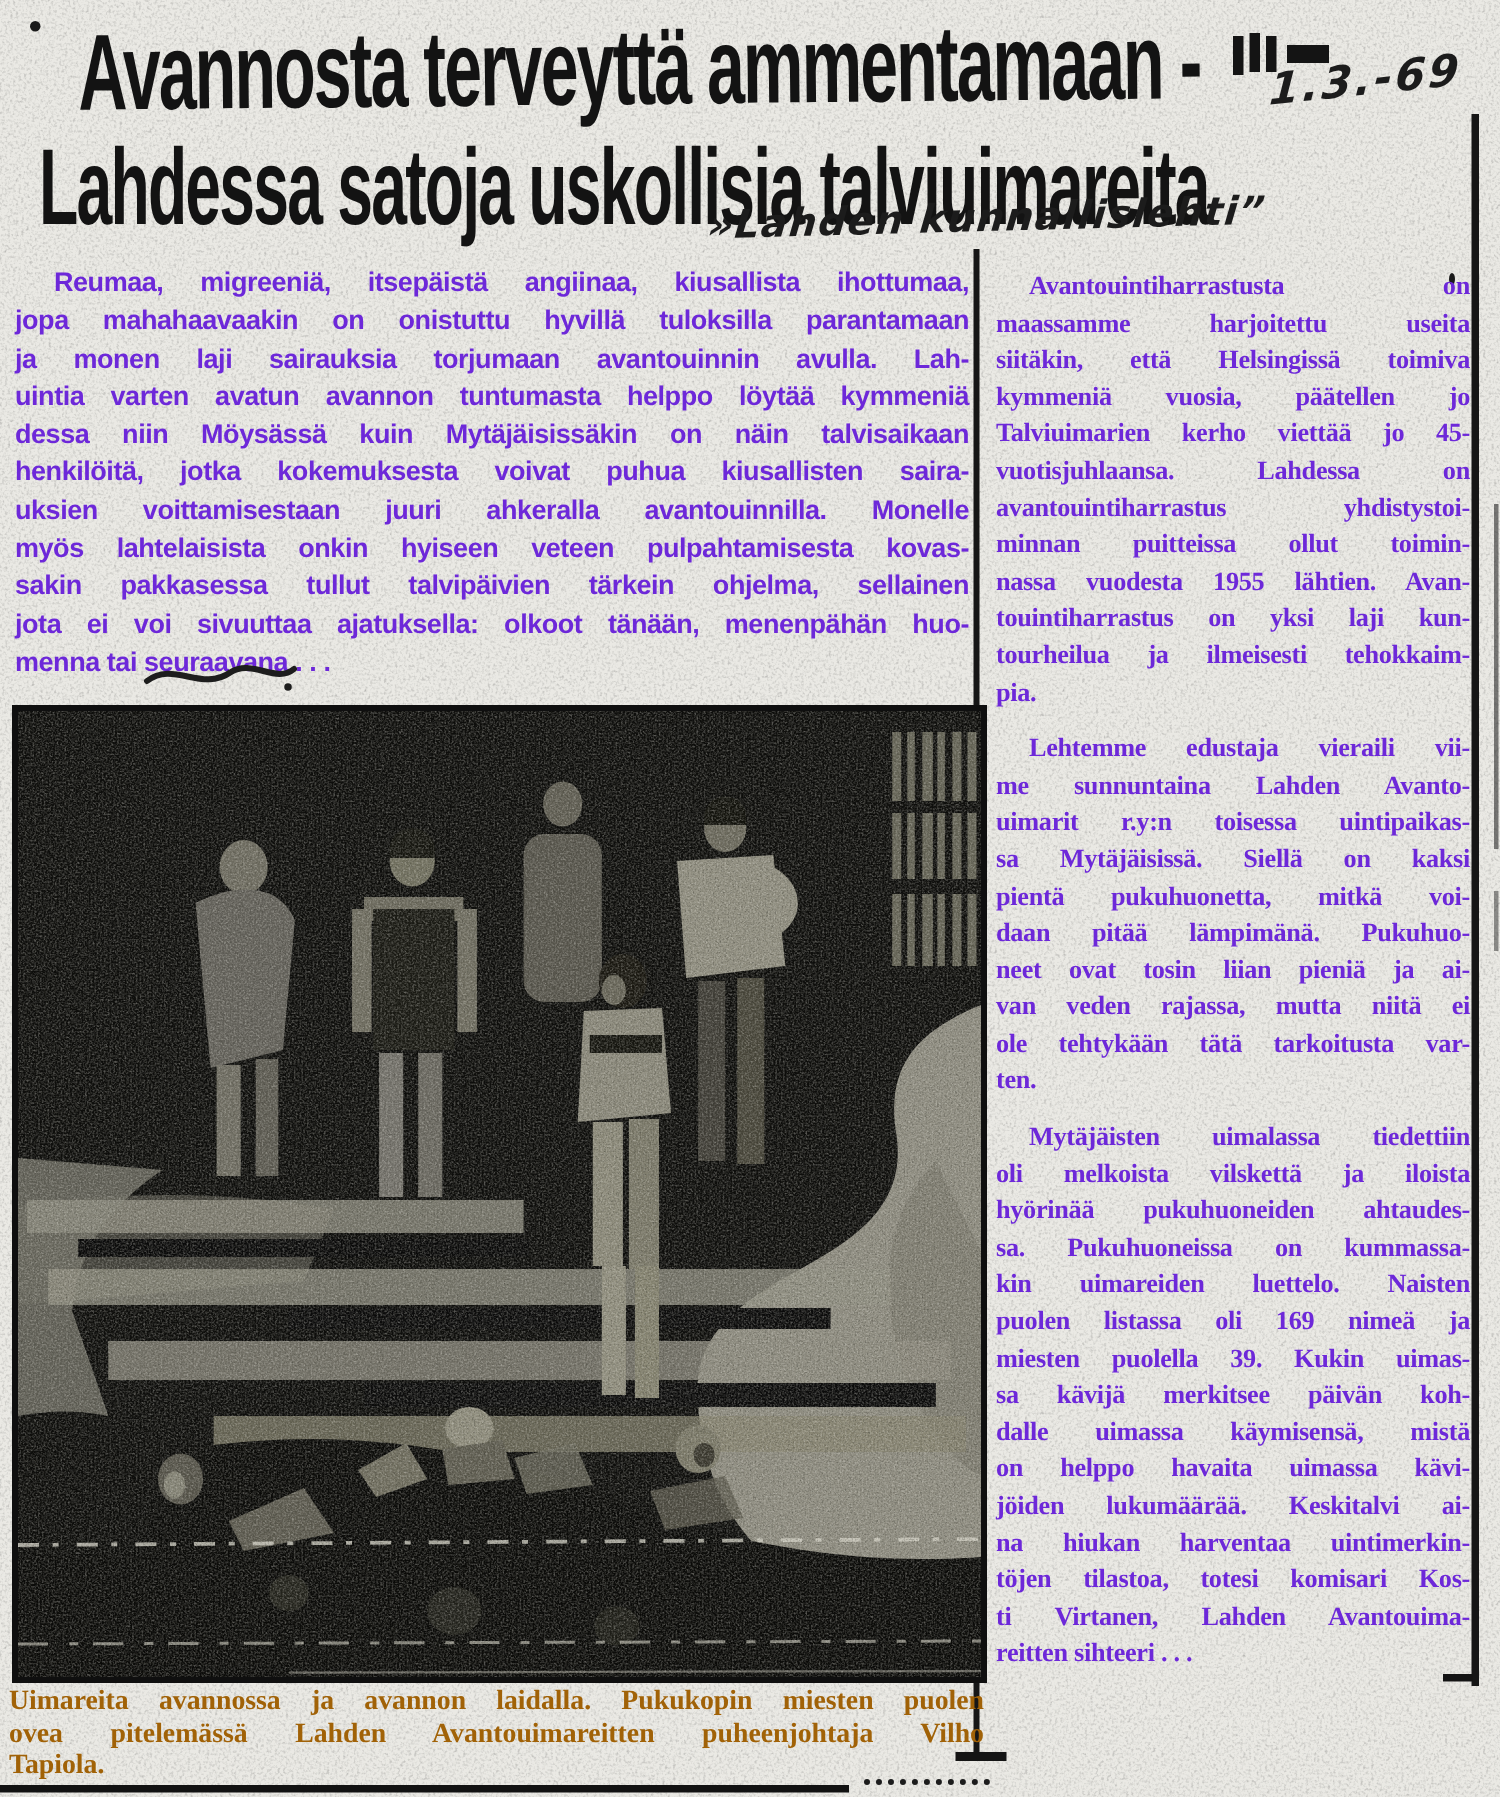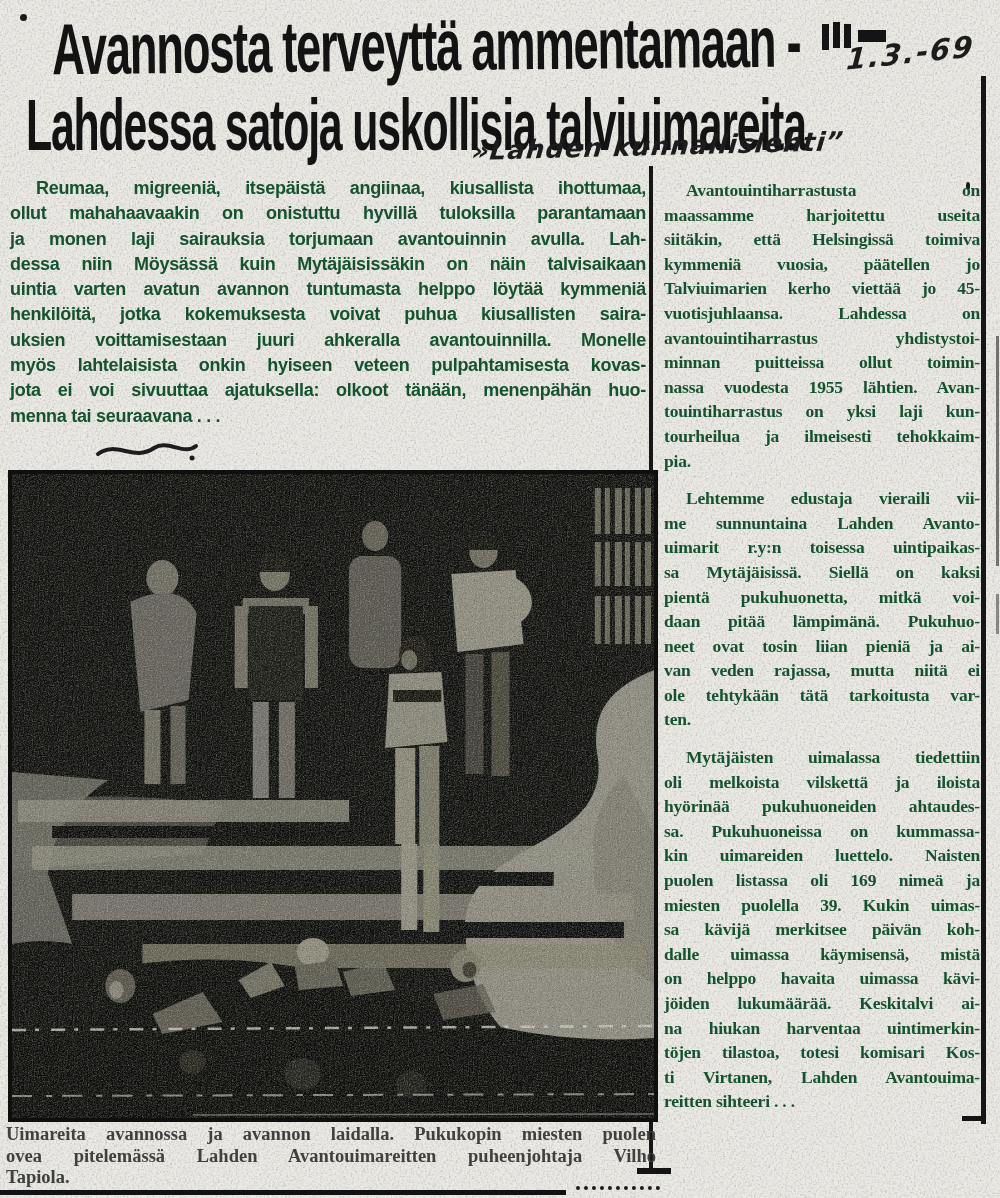--- a/index.html
+++ b/index.html
@@ -23,44 +23,44 @@
   .hand { position:absolute; font-family:"DejaVu Sans", sans-serif;
           font-style:italic; font-weight:700; color:#1c1c1c; white-space:nowrap; }
   .hand-date { top:36px; left:846px; font-size:29px; letter-spacing:2px;
                transform:rotate(-6deg) skewX(-10deg); }
   .hand-src  { top:131px; left:472px; font-size:26px; letter-spacing:1px;
                transform:rotate(-1.5deg) skewX(-7deg); }
 
   
   .leadcol { position:absolute; top:176px; left:10px; width:636px;
              font:700 18px/25.3px "Liberation Sans", sans-serif;
-             letter-spacing:-0.3px; color:#14532d; }
+             letter-spacing:-0.3px; color:#6d28d9; }
   .rightcol { position:absolute; top:178px; left:664px; width:316px;
               font:700 17.5px/24.6px "Liberation Serif", serif;
-              letter-spacing:-0.2px; color:#14532d; }
+              letter-spacing:-0.2px; color:#6d28d9; }
   .para { margin:0 0 13px 0; }
   .jline { text-align:justify; text-align-last:justify; }
   .para > .jline:first-child { text-indent:22px; }
   .para > .jline:last-child,
   .leadcol > .jline:last-child,
   .caption > .jline:last-child { text-align-last:left; }
   .leadcol > .jline:first-child { text-indent:26px; }
 
   
   .vrule  { position:absolute; background:#161616; }
   .hrule  { position:absolute; background:#121212; }
   .dotrule{ position:absolute; border-top:4px dotted #1c1c1c; height:0; }
 
   
   .photo-frame { position:absolute; top:470px; left:8px; width:650px; height:652px;
                  box-sizing:border-box; border:4px solid #0f0f0f; background:#0d0d0b; }
   .photo-frame svg { display:block; width:100%; height:100%; }
 
   .caption { position:absolute; top:1124px; left:6px; width:650px;
-             font:700 18.5px/21.5px "Liberation Serif", serif; color:#404040; }
+             font:700 18.5px/21.5px "Liberation Serif", serif; color:#a16207; }
 
   .speck { position:absolute; background:#1a1a1a; border-radius:50%; }
   .bar   { position:absolute; background:#141414; }
   .texture { position:absolute; top:0; left:0; pointer-events:none; }
 </style>
 </head>
 <body>
 
 <div class="page">
 
@@ -86,27 +86,28 @@
 
   <div class="bar" style="left:822px;top:24px;width:7px;height:26px;"></div>
   <div class="bar" style="left:833px;top:22px;width:7px;height:26px;"></div>
   <div class="bar" style="left:844px;top:24px;width:7px;height:24px;"></div>
   <div class="bar" style="left:858px;top:30px;width:28px;height:12px;"></div>
   <div class="speck" style="left:20px;top:14px;width:7px;height:7px;"></div>
   <div class="speck" style="left:966px;top:182px;width:4px;height:8px;"></div>
 
   <div class="leadcol">
       <div class="jline">Reumaa, migreeniä, itsepäistä angiinaa, kiusallista ihottumaa,</div>
-      <div class="jline">ollut mahahaavaakin on onistuttu hyvillä tuloksilla parantamaan</div>
+      <div class="jline">jopa mahahaavaakin on onistuttu hyvillä tuloksilla parantamaan</div>
       <div class="jline">ja monen laji sairauksia torjumaan avantouinnin avulla. Lah-</div>
+      <div class="jline">uintia varten avatun avannon tuntumasta helppo löytää kymmeniä</div>
       <div class="jline">dessa niin Möysässä kuin Mytäjäisissäkin on näin talvisaikaan</div>
-      <div class="jline">uintia varten avatun avannon tuntumasta helppo löytää kymmeniä</div>
       <div class="jline">henkilöitä, jotka kokemuksesta voivat puhua kiusallisten saira-</div>
       <div class="jline">uksien voittamisestaan juuri ahkeralla avantouinnilla. Monelle</div>
       <div class="jline">myös lahtelaisista onkin hyiseen veteen pulpahtamisesta kovas-</div>
+      <div class="jline">sakin pakkasessa tullut talvipäivien tärkein ohjelma, sellainen</div>
       <div class="jline">jota ei voi sivuuttaa ajatuksella: olkoot tänään, menenpähän huo-</div>
       <div class="jline">menna tai seuraavana . . .</div>
     </div>
 
   <svg class="abs" style="left:92px;top:436px;" width="110" height="30">
     <path d="M6,18 C24,4 42,26 62,12 C76,3 92,20 104,10" stroke="#1d1d1d" stroke-width="4" fill="none" stroke-linecap="round"></path>
     <circle cx="100" cy="22" r="2.5" fill="#1d1d1d"></circle>
   </svg>
 
   <div class="vrule" style="left:649px;top:166px;width:4px;height:1008px;"></div>

